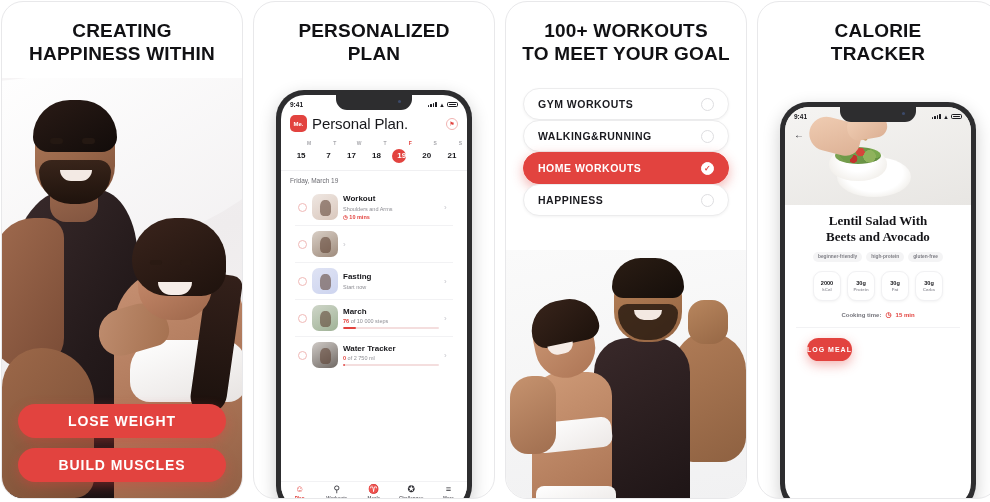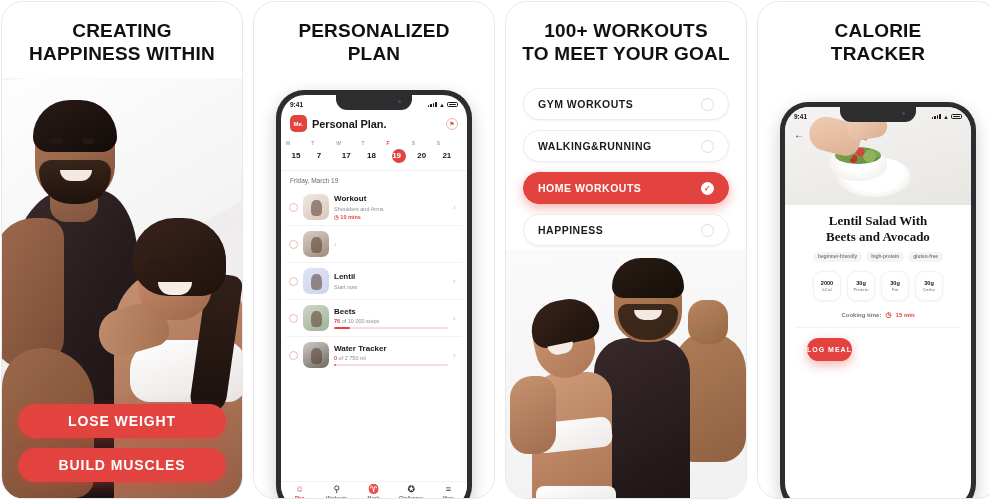--- a/index.html
+++ b/index.html
@@ -203,41 +203,41 @@
   
   .pp-head {
     display: flex; align-items: center; gap: 5px;
     padding: 20px 9px 6px 9px;
   }
   .me-badge {
     width: 17px; height: 17px; border-radius: 5px; background: #e2433f;
     color: #fff; font-size: 6px; font-weight: 800;
     display: flex; align-items: center; justify-content: center;
   }
-  .pp-title { font-size: 11px; font-weight: 700; color: #17171b; letter-spacing: -0.1px; }
+  .pp-title { font-size: 15px; font-weight: 400; color: #17171b; letter-spacing: -0.1px; }
   .pp-flag {
     margin-left: auto; width: 12px; height: 12px; border-radius: 50%;
     border: 1px solid #f0b3b1; color: #e2433f; font-size: 6px;
     display: flex; align-items: center; justify-content: center;
   }
   .cal-strip { display: flex; padding: 2px 5px 7px 5px; }
-  .cal-col { flex: 1; text-align: left; }
+  .cal-col { flex: 1; text-align: right; }
   .cal-dow { font-size: 5px; color: #a8a8ad; font-weight: 600; margin-bottom: 3px; }
   .cal-num {
     font-size: 8px; font-weight: 700; color: #17171b;
     width: 14px; height: 14px; line-height: 14px; margin: 0 auto; border-radius: 50%;
   }
   .cal-col.active .cal-num { background: #e2433f; color: #fff; }
   .cal-col.active .cal-dow { color: #e2433f; }
   .day-label {
     border-top: 1px solid #f0f0f2;
     padding: 6px 9px 5px 9px;
     font-size: 6.5px; color: #6a6a70; font-weight: 500;
   }
-  .task-list { padding: 0 5px; }
+  .task-list { padding: 0 14px; }
   .task {
     display: flex; align-items: center; gap: 5px;
     padding: 5px 3px;
     border-bottom: 1px solid #f2f2f4;
   }
   .task:last-child { border-bottom: none; }
   .t-check {
     width: 9px; height: 9px; border-radius: 50%;
     border: 1px solid #f0b9b7; flex: 0 0 9px;
   }
@@ -270,21 +270,21 @@
     display: flex; background: #fff;
     border-top: 1px solid #f2f2f4;
     padding-top: 3px;
   }
   .tab { flex: 1; text-align: center; }
   .tab-ico { font-size: 9px; color: #2c2c32; line-height: 1.1; }
   .tab-lbl { font-size: 4.6px; color: #6e6e74; margin-top: 1px; font-weight: 600; }
   .tab.active .tab-ico, .tab.active .tab-lbl { color: #e2433f; }
 
   
-  .pill-list { position: absolute; left: 17px; right: 17px; top: 86px; display: flex; flex-direction: column; gap: 10px; z-index: 5; }
+  .pill-list { position: absolute; left: 17px; right: 17px; top: 86px; display: flex; flex-direction: column; z-index: 5; }
   .pill {
     height: 32px; border-radius: 16px;
     background: #ffffff; border: 1px solid #ececed;
     display: flex; align-items: center; padding: 0 14px;
     font-size: 10.5px; font-weight: 700; letter-spacing: 0.5px; color: #1a1a1f;
     box-shadow: 0 1px 3px rgba(0,0,0,0.05);
     cursor: pointer;
   }
   .pill.selected {
     background: #e2433f; border-color: #e2433f; color: #ffffff;
@@ -502,32 +502,32 @@
                 <div class="blob"></div>
               </div>
               <div class="t-arrow">›</div>
             </div>
             <div class="task">
               <div class="t-check"></div>
               <div class="t-thumb th-fast">
                 <div class="blob"></div>
               </div>
               <div class="t-body">
-                <div class="t-name">Lentil</div>
+                <div class="t-name">Fasting</div>
                 <div class="t-sub">Start now</div>
               </div>
               <div class="t-arrow">›</div>
             </div>
             <div class="task">
               <div class="t-check"></div>
               <div class="t-thumb th-walk">
                 <div class="blob"></div>
               </div>
               <div class="t-body">
-                <div class="t-name">Beets</div>
+                <div class="t-name">March</div>
                 <div class="t-sub"><span class="num">76</span><span> of 10 000 steps</span></div>
                 <div class="t-bar">
                   <span style="width:14%"></span>
                 </div>
               </div>
               <div class="t-arrow">›</div>
             </div>
             <div class="task">
               <div class="t-check"></div>
               <div class="t-thumb th-water">

